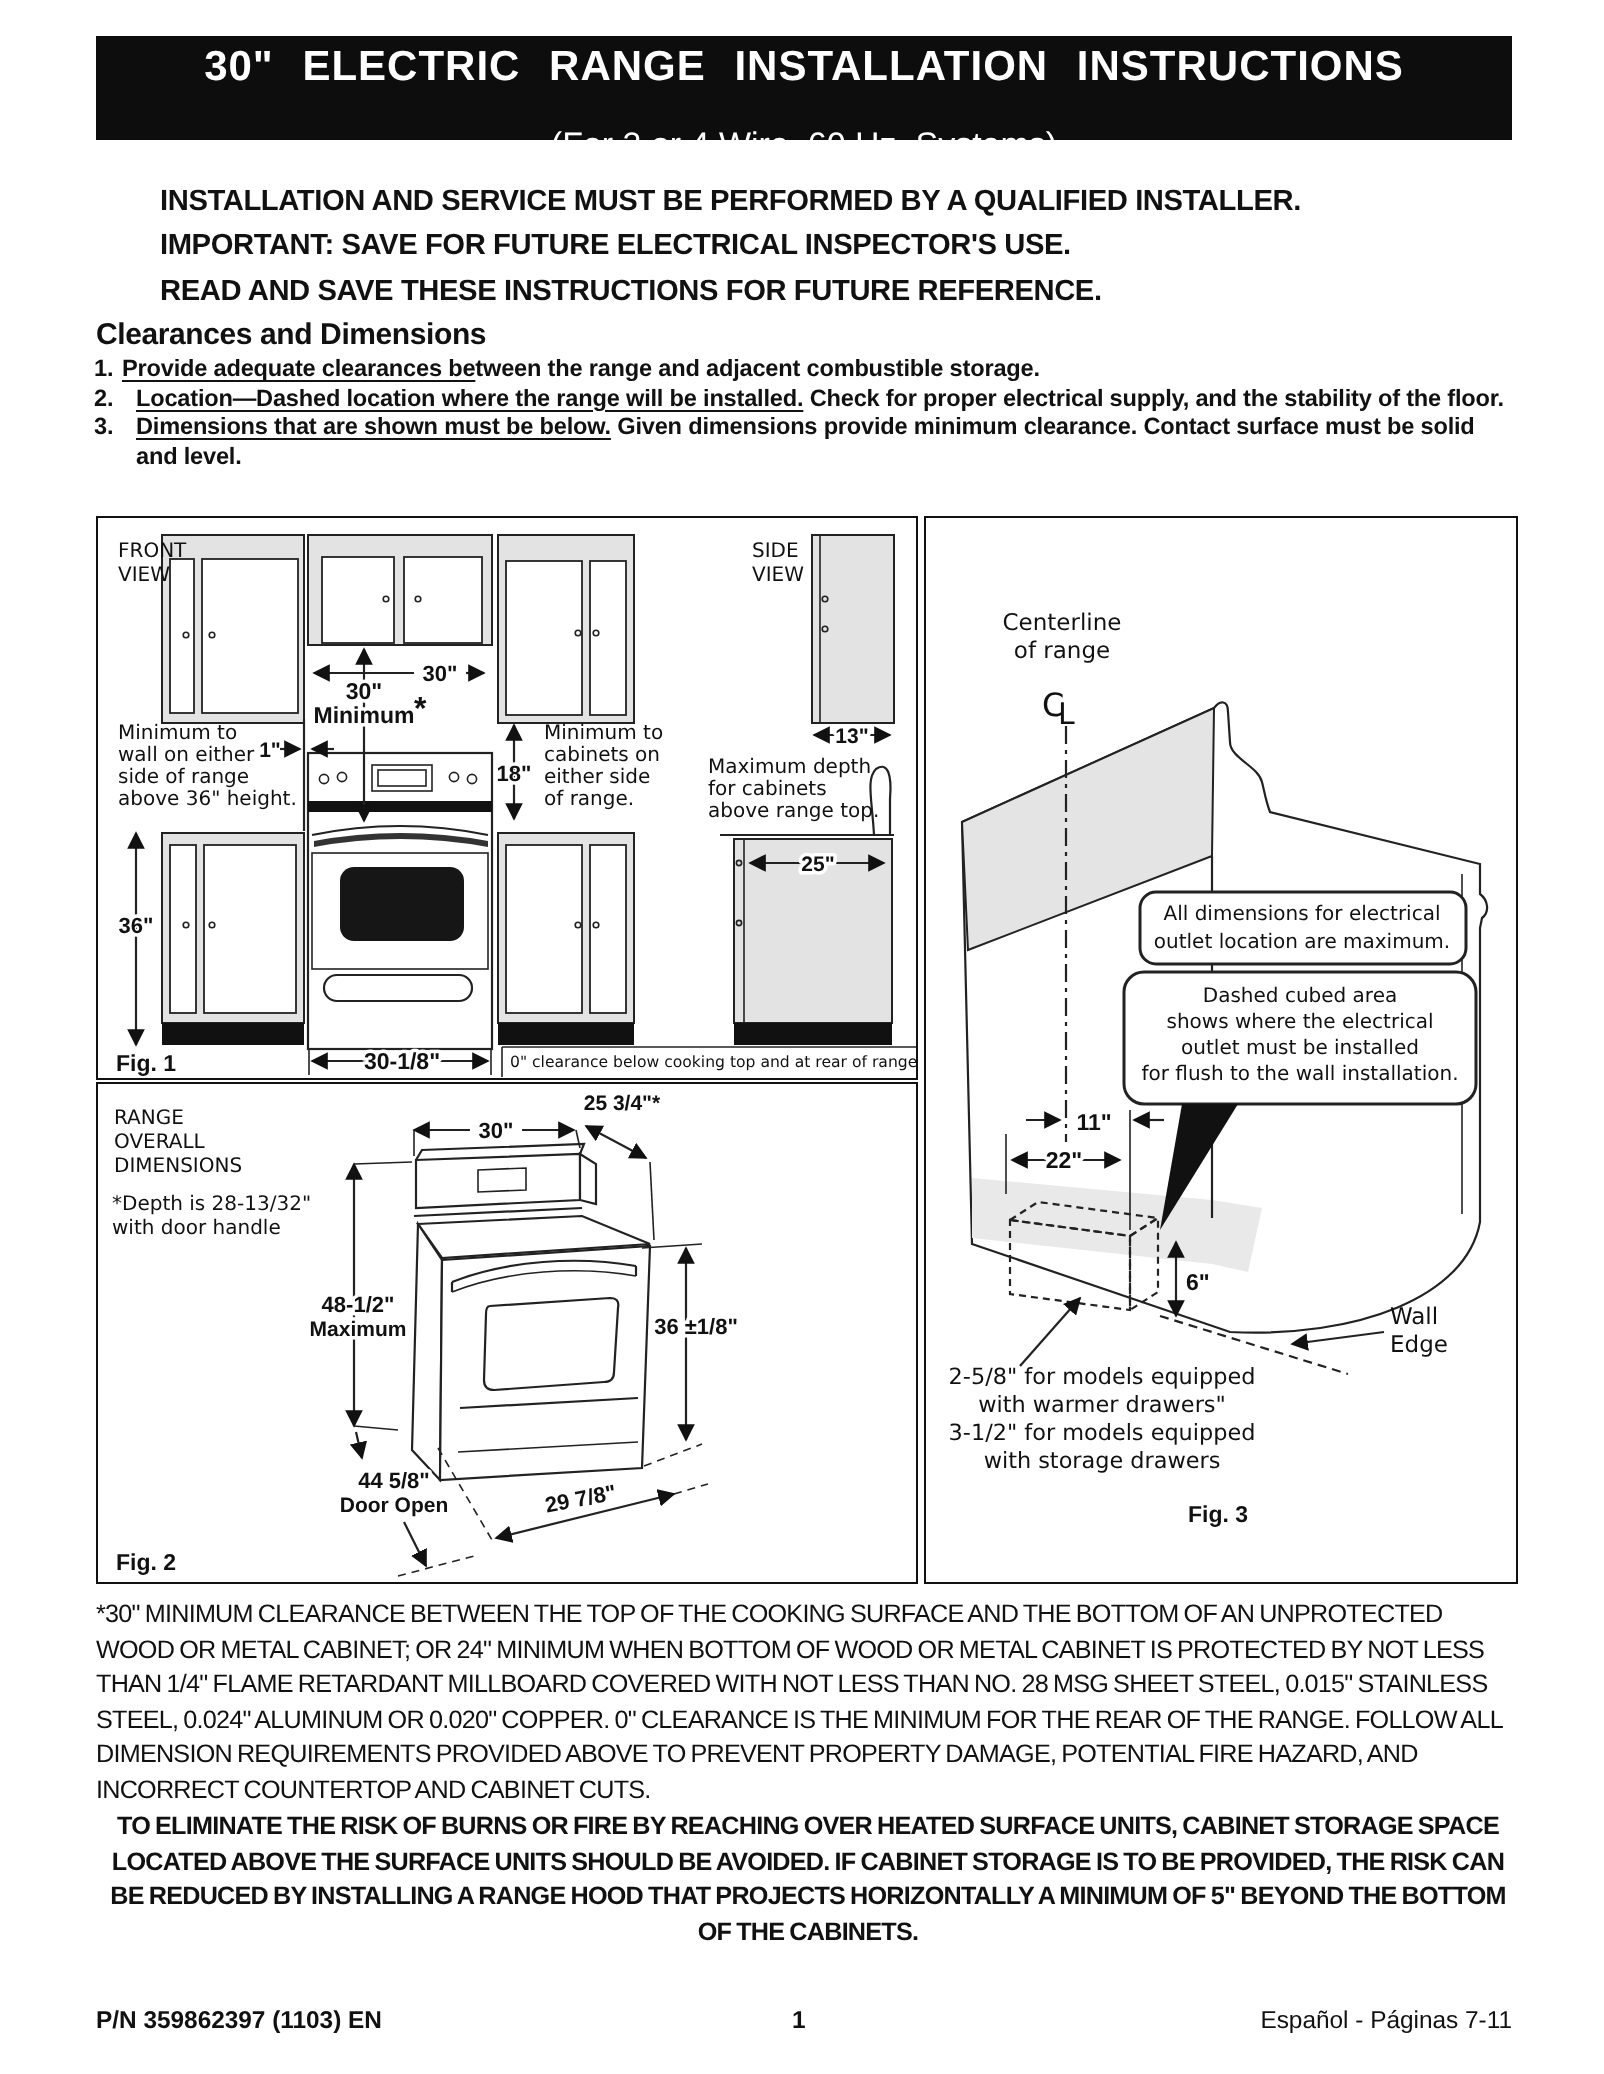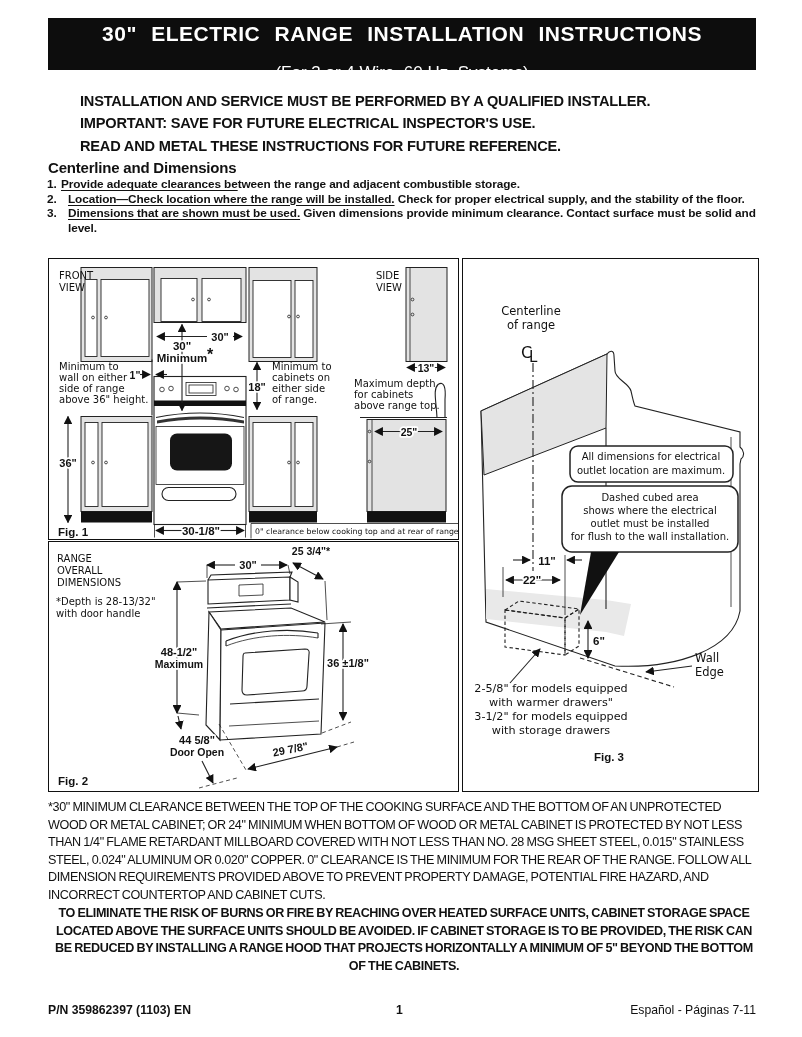--- a/index.html
+++ b/index.html
@@ -54,28 +54,28 @@
 <div class="page">
 
   <div class="hdr">
     <div class="t1">30" ELECTRIC RANGE INSTALLATION INSTRUCTIONS</div>
     <div class="t2">(For 3 or 4 Wire, 60 Hz. Systems)</div>
   </div>
 
   <div class="notices">
     <div>INSTALLATION AND SERVICE MUST BE PERFORMED BY A QUALIFIED INSTALLER.</div>
     <div>IMPORTANT: SAVE FOR FUTURE ELECTRICAL INSPECTOR'S USE.</div>
-    <div>READ AND METAL THESE INSTRUCTIONS FOR FUTURE REFERENCE.</div>
-  </div>
-
-  <div class="sect-h">Centerline and Dimensions</div>
+    <div>READ AND SAVE THESE INSTRUCTIONS FOR FUTURE REFERENCE.</div>
+  </div>
+
+  <div class="sect-h">Clearances and Dimensions</div>
   <div class="list">
     <div class="li"><span class="num n14">1.</span><span class="u">Provide adequate clearances be</span><span>tween the range and adjacent combustible storage.</span></div>
-    <div class="li"><span class="num n21">2.</span><span class="u">Location—Check location where the range will be installed.</span><span> Check for proper electrical supply, and the stability of the floor.</span></div>
-    <div class="li"><span class="num n21">3.</span><span class="u">Dimensions that are shown must be used.</span><span> Given dimensions provide minimum clearance. Contact surface must be solid and level.</span></div>
+    <div class="li"><span class="num n21">2.</span><span class="u">Location—Dashed location where the range will be installed.</span><span> Check for proper electrical supply, and the stability of the floor.</span></div>
+    <div class="li"><span class="num n21">3.</span><span class="u">Dimensions that are shown must be below.</span><span> Given dimensions provide minimum clearance. Contact surface must be solid and level.</span></div>
   </div>
 
   <div class="figbox" id="fig1">
   <svg viewBox="0 0 409 279">
     <defs>
       <marker id="a1" viewBox="0 0 10 10" refX="9" refY="5" markerWidth="8" markerHeight="8" orient="auto-start-reverse">
             <path d="M0,0L10,5L0,10z" fill="#111"></path>
           </marker>
     </defs>
 

